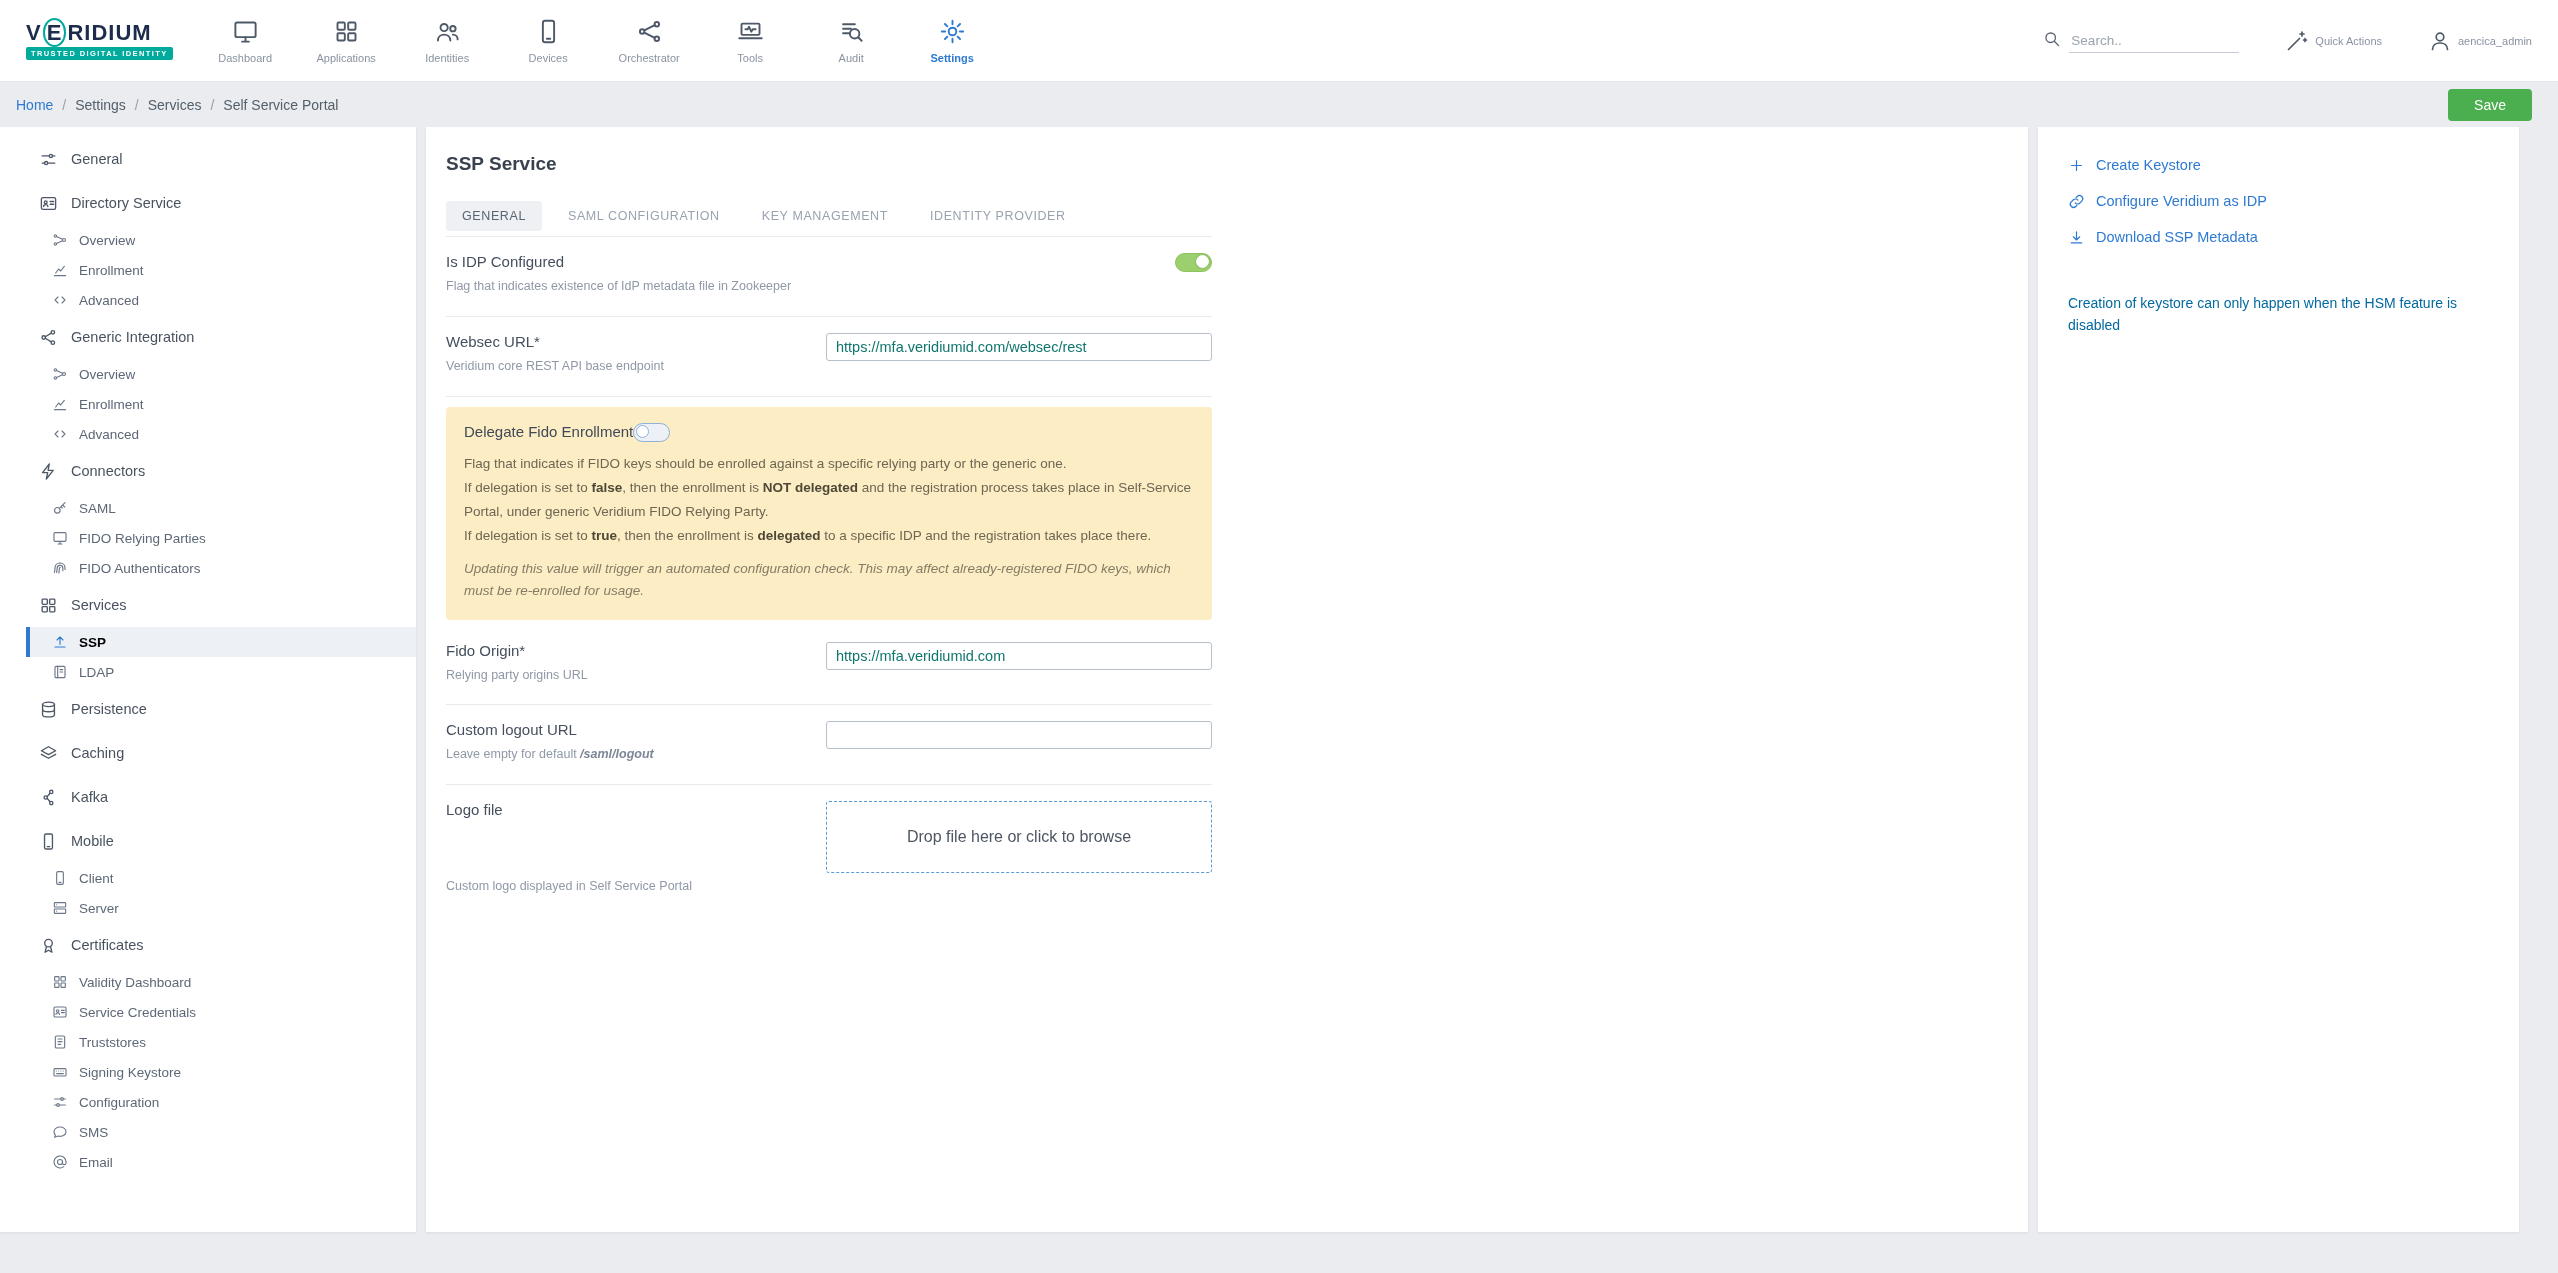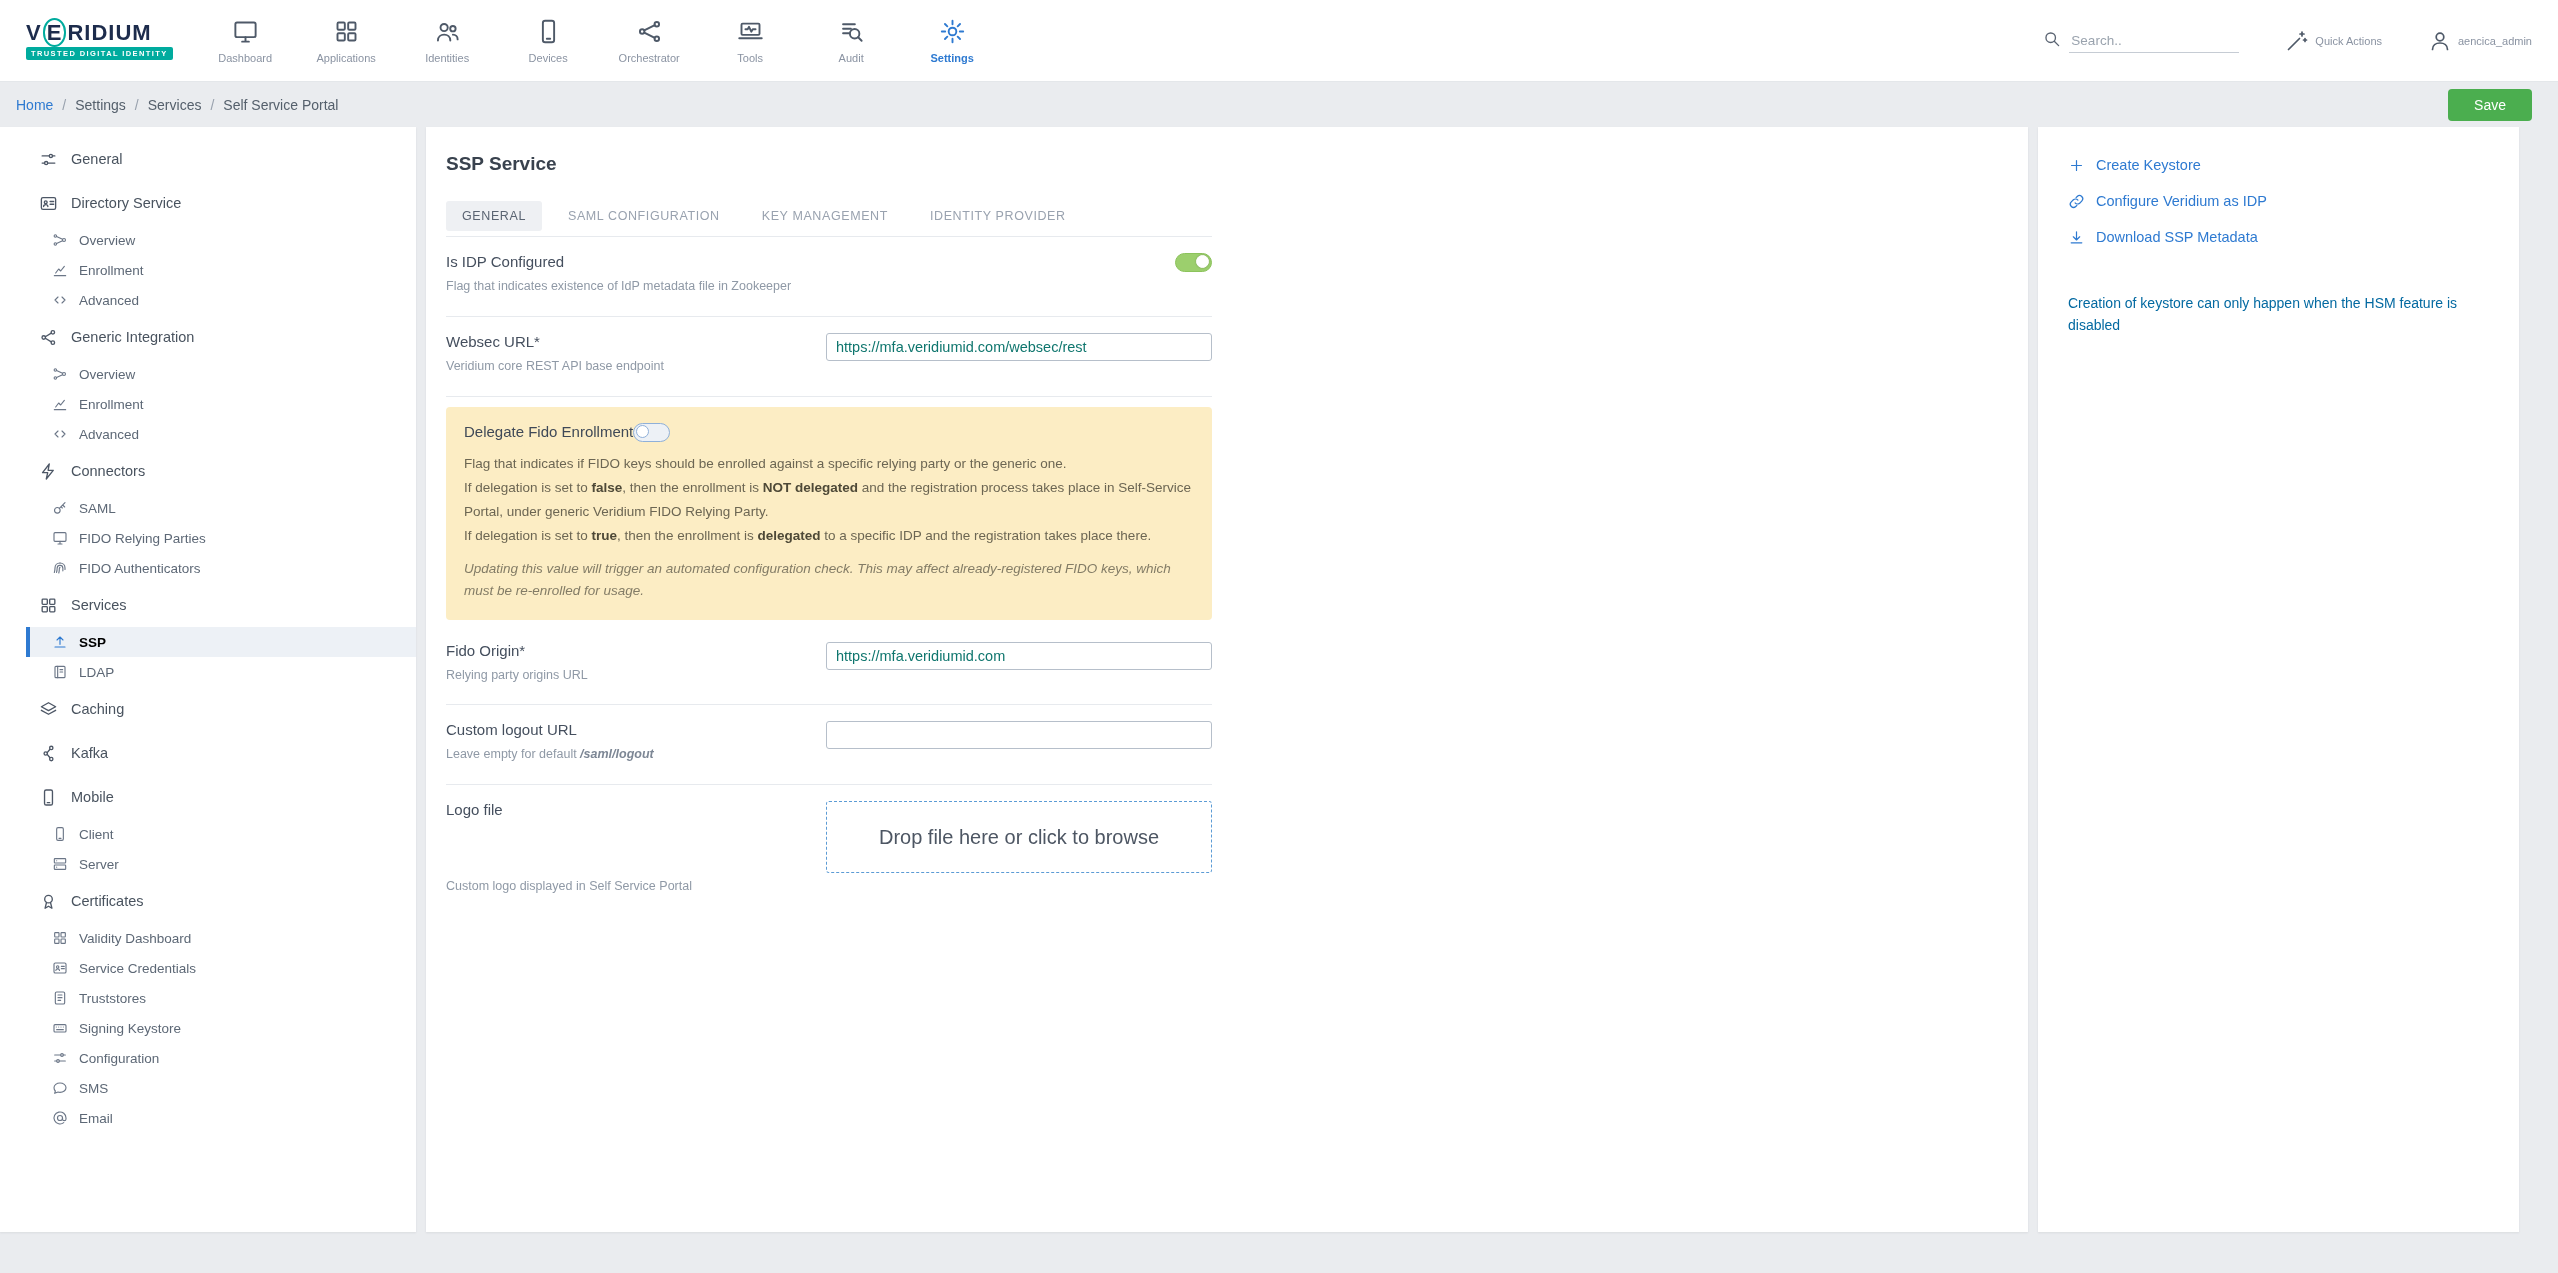--- a/index.html
+++ b/index.html
@@ -70,21 +70,21 @@
   .toggle.on{background:#9ccf6d;border-color:#8cc35c}
   .toggle.on .knob{left:auto;right:2px;border-color:#fff;box-shadow:0 0 2px rgba(0,0,0,.25)}
 
   .ybox{background:#fcedc4;border-radius:4px;padding:16px 18px 18px;margin:10px 0 6px;width:766px}
   .ybox-head{display:flex;justify-content:flex-start;align-items:flex-start}
   .ybox-title{font-size:15px;color:#3f4957}
   .ybox-body{margin-top:10px;font-size:13.5px;color:#6c6653;line-height:24px}
   .ybox-body b{color:#4e4937}
   .ynote{margin-top:10px;font-style:italic;color:#837c66;font-size:13.5px;line-height:22px}
 
-  .dropzone{width:100%;height:72px;border:1px dashed #5b9bd5;border-radius:3px;display:flex;align-items:center;justify-content:center;font-size:20px;color:#4d5663;cursor:pointer;background:#fff}
+  .dropzone{width:100%;height:72px;border:1px dashed #5b9bd5;border-radius:3px;display:flex;align-items:center;justify-content:center;font-size:16px;color:#4d5663;cursor:pointer;background:#fff}
   .logo-desc{font-size:12.5px;color:#8f99a6;margin:6px 0 24px}
 
   
   .rpanel{width:481px;padding:26px 30px}
   .raction{display:flex;align-items:center;gap:11px;color:#2e7ad1;font-size:14.5px;height:24px;margin-bottom:12px;cursor:pointer}
   .raction .icn{width:17px;height:17px}
   .raction span.lbl{text-decoration:none}
   .rnote{margin-top:44px;color:#0369a1;font-size:14px;line-height:1.55;max-width:390px}
 </style>
 </head>
@@ -375,20 +375,30 @@
           <svg viewBox="0 0 24 24">
             <rect x="4.5" y="3.5" width="15" height="17" rx="1.5"></rect>
             <path d="M8.5 3.5v17M12 8.5h4M12 12h4"></path>
           </svg>
         </span>
         <span>LDAP</span>
       </div>
     <div class="srow">
         <span class="icn">
           <svg viewBox="0 0 24 24">
+            <ellipse cx="12" cy="5.5" rx="7.5" ry="2.8"></ellipse>
+            <path d="M4.5 5.5v13c0 1.5 3.4 2.8 7.5 2.8s7.5-1.3 7.5-2.8v-13"></path>
+            <path d="M4.5 12c0 1.5 3.4 2.8 7.5 2.8s7.5-1.3 7.5-2.8"></path>
+          </svg>
+        </span>
+        <span>Persistence</span>
+      </div>
+    <div class="srow">
+        <span class="icn">
+          <svg viewBox="0 0 24 24">
             <path d="M12 3.5L3 8.5l9 5 9-5-9-5z"></path>
             <path d="M3 13l9 5 9-5"></path>
           </svg>
         </span>
         <span>Caching</span>
       </div>
     <div class="srow">
         <span class="icn">
           <svg viewBox="0 0 24 24">
             <circle cx="15.5" cy="5" r="2.1"></circle>

